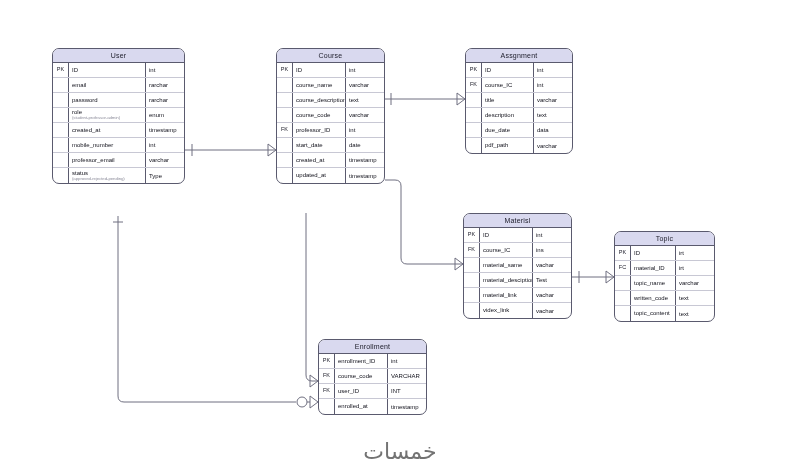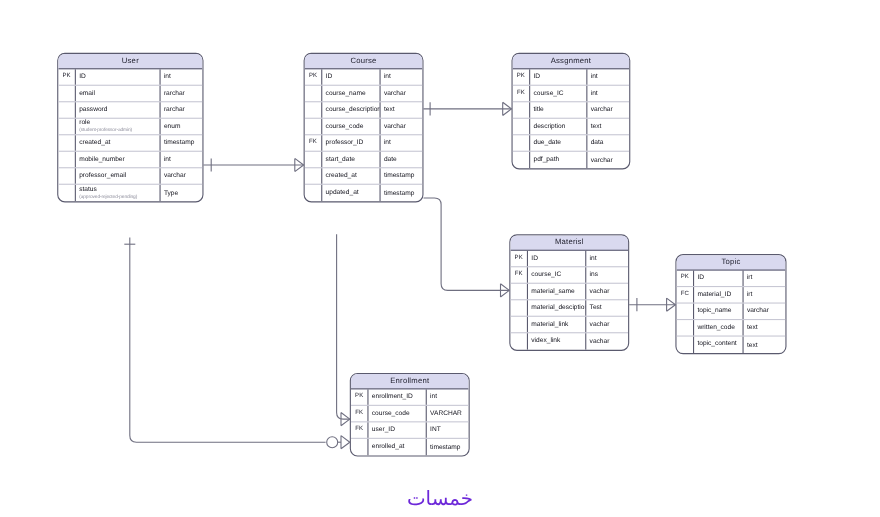--- a/index.html
+++ b/index.html
@@ -83,22 +83,22 @@
     letter-spacing: -.1px;
     margin-top: .5px;
     white-space: nowrap;
   }
   .nm { white-space: nowrap; }
   .watermark {
     position: absolute;
     left: 0; right: 0;
     bottom: 6px;
     text-align: center;
-    font-size: 18px;
-    color: #6d28d9;
+    font-size: 22px;
+    color: #737373;
     font-family: "DejaVu Sans", sans-serif;
     letter-spacing: 1px;
     z-index: 1;
     user-select: none;
   }
 </style>
 </head>
 <body>
 
 <div id="canvas">

